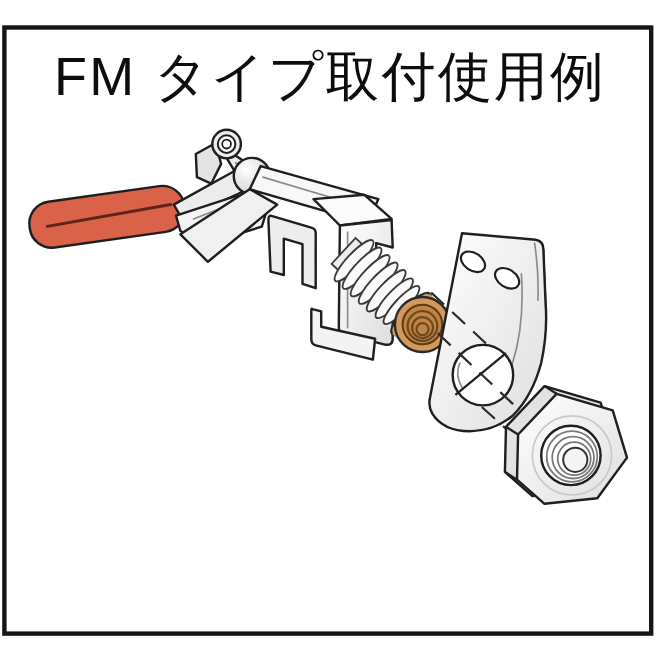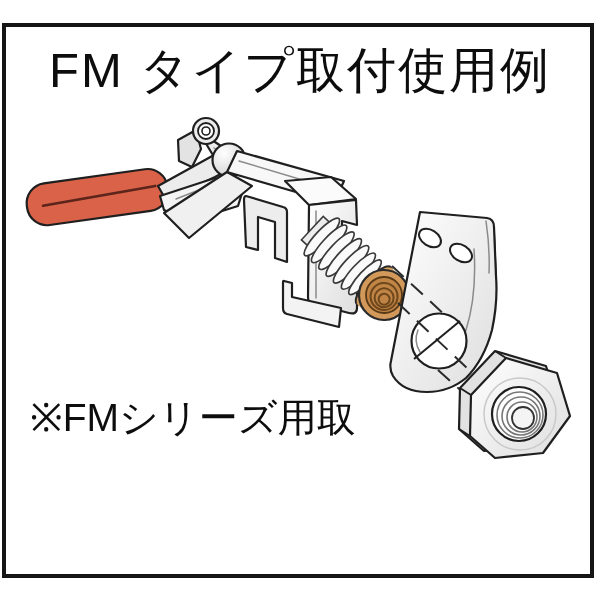--- a/index.html
+++ b/index.html
@@ -146,14 +146,13 @@
     <circle cx="520" cy="414" r="36" fill="none" stroke="#c9c9c9" stroke-width="1.5"></circle>
     <circle cx="519" cy="414" r="27" fill="#ffffff" stroke="#1f1f1f" stroke-width="2.2"></circle>
     <circle cx="520" cy="415" r="23" fill="none" stroke="#777" stroke-width="1.6"></circle>
     <circle cx="521" cy="416" r="19" fill="none" stroke="#777" stroke-width="1.6"></circle>
     <circle cx="522" cy="417" r="15" fill="none" stroke="#777" stroke-width="1.6"></circle>
     <circle cx="523" cy="418" r="11" fill="#f4f4f4" stroke="#333" stroke-width="1.8"></circle>
   </g>
 </svg>
 
 <div class="note">
-  <div>※FMシリーズ用取</div>
 </div>
 
 </body></html>

